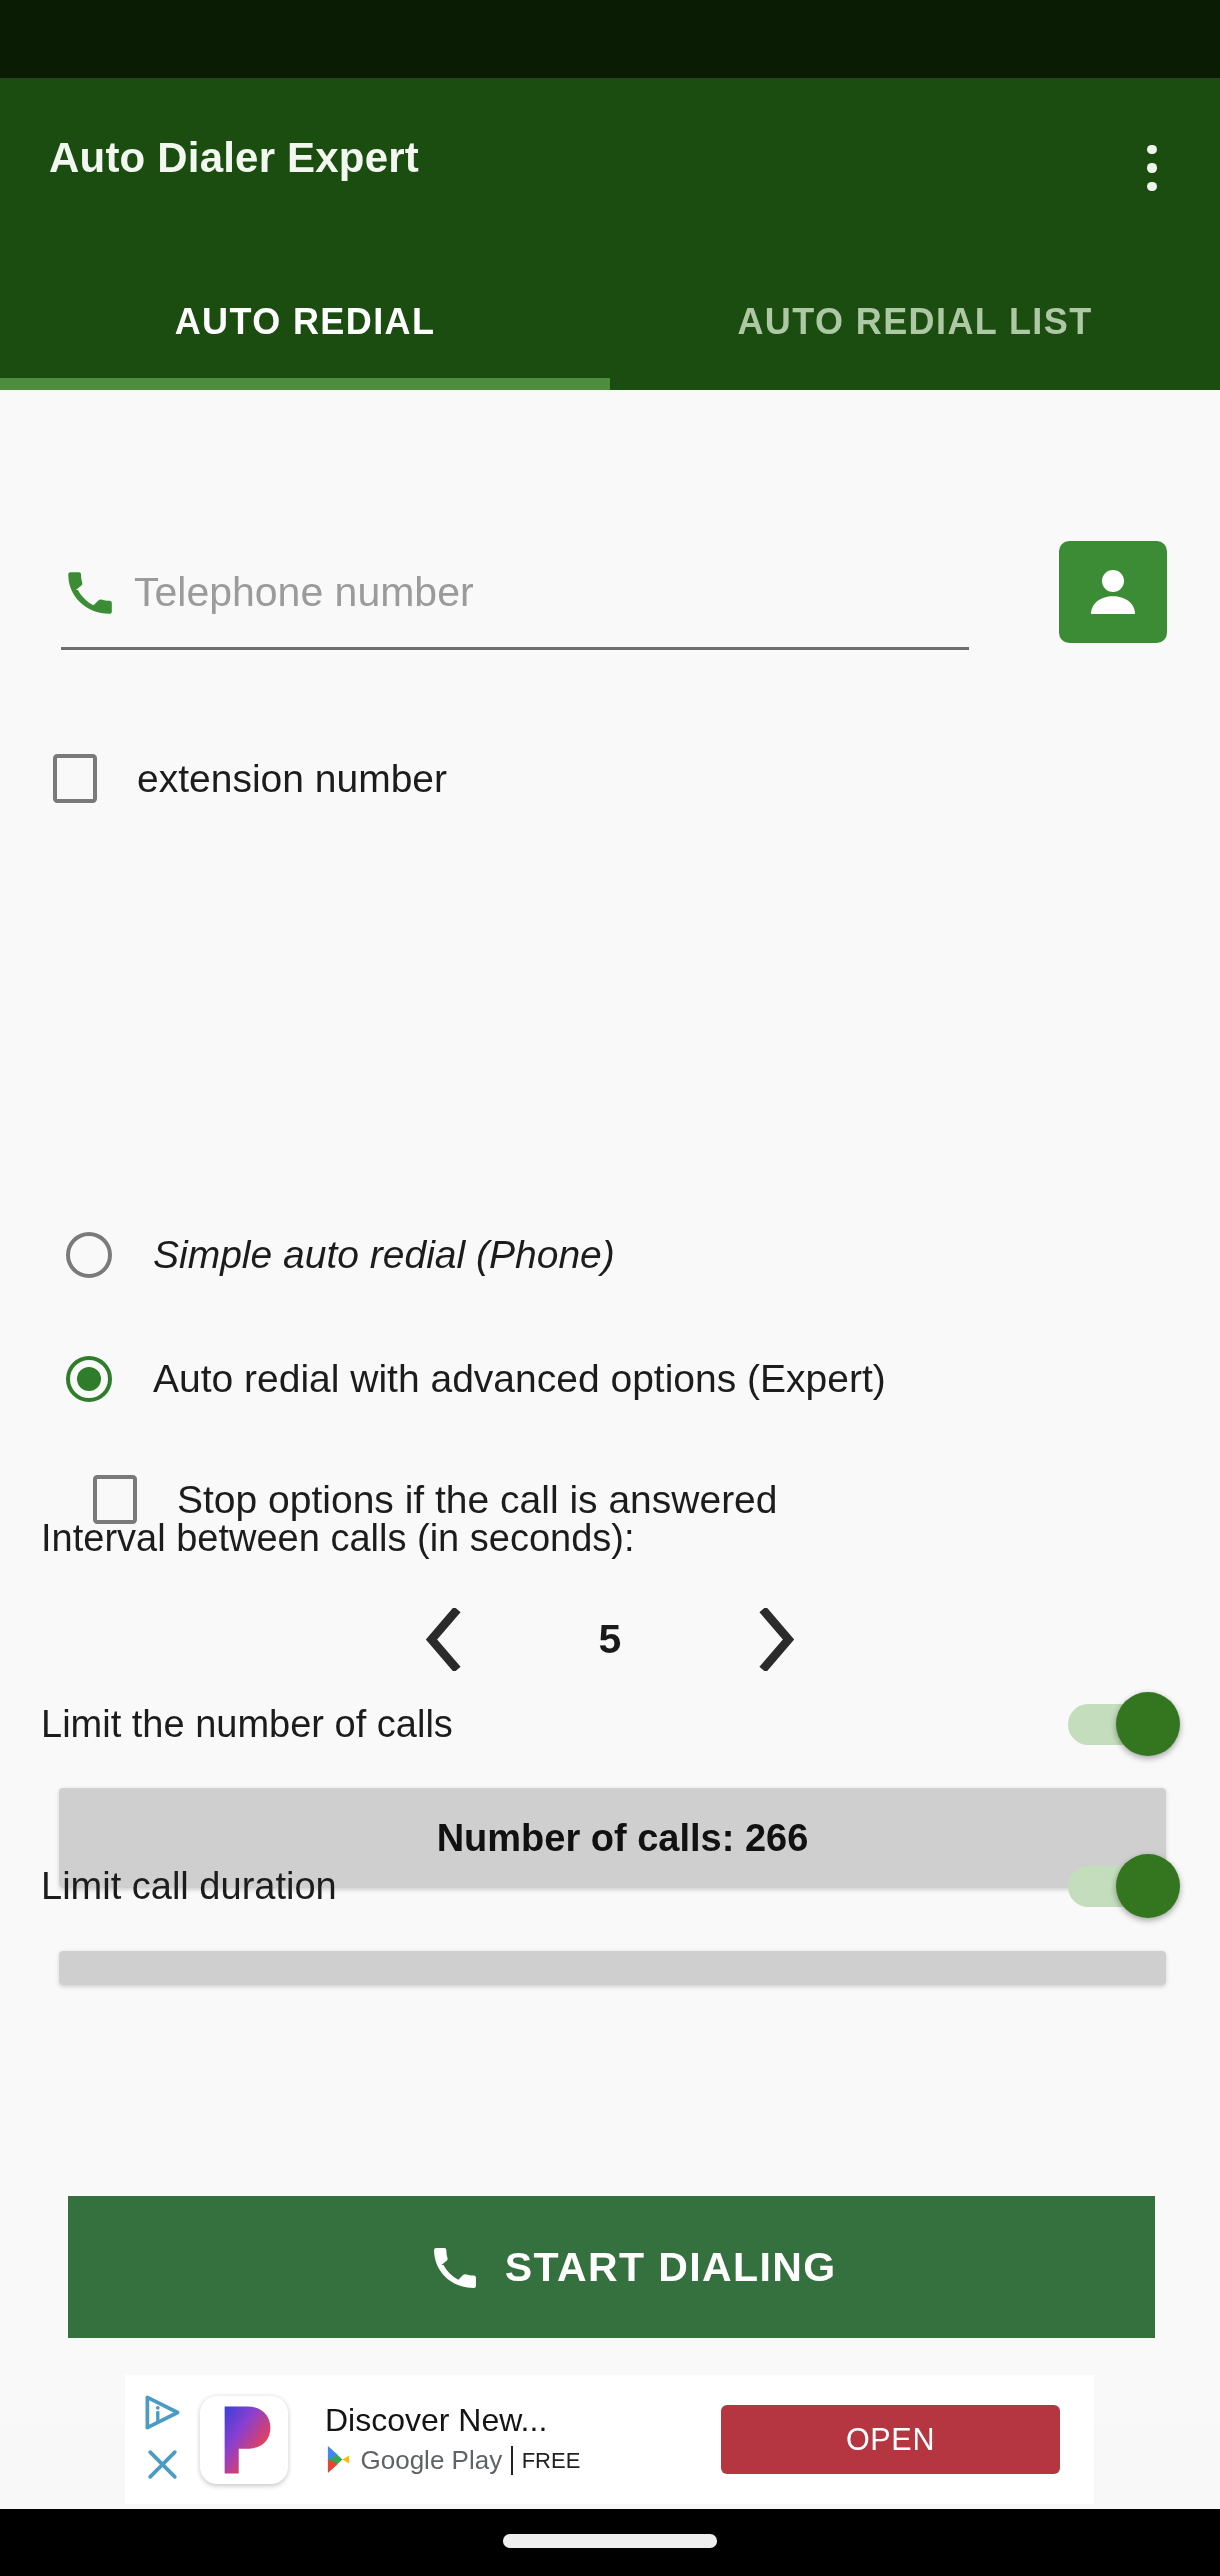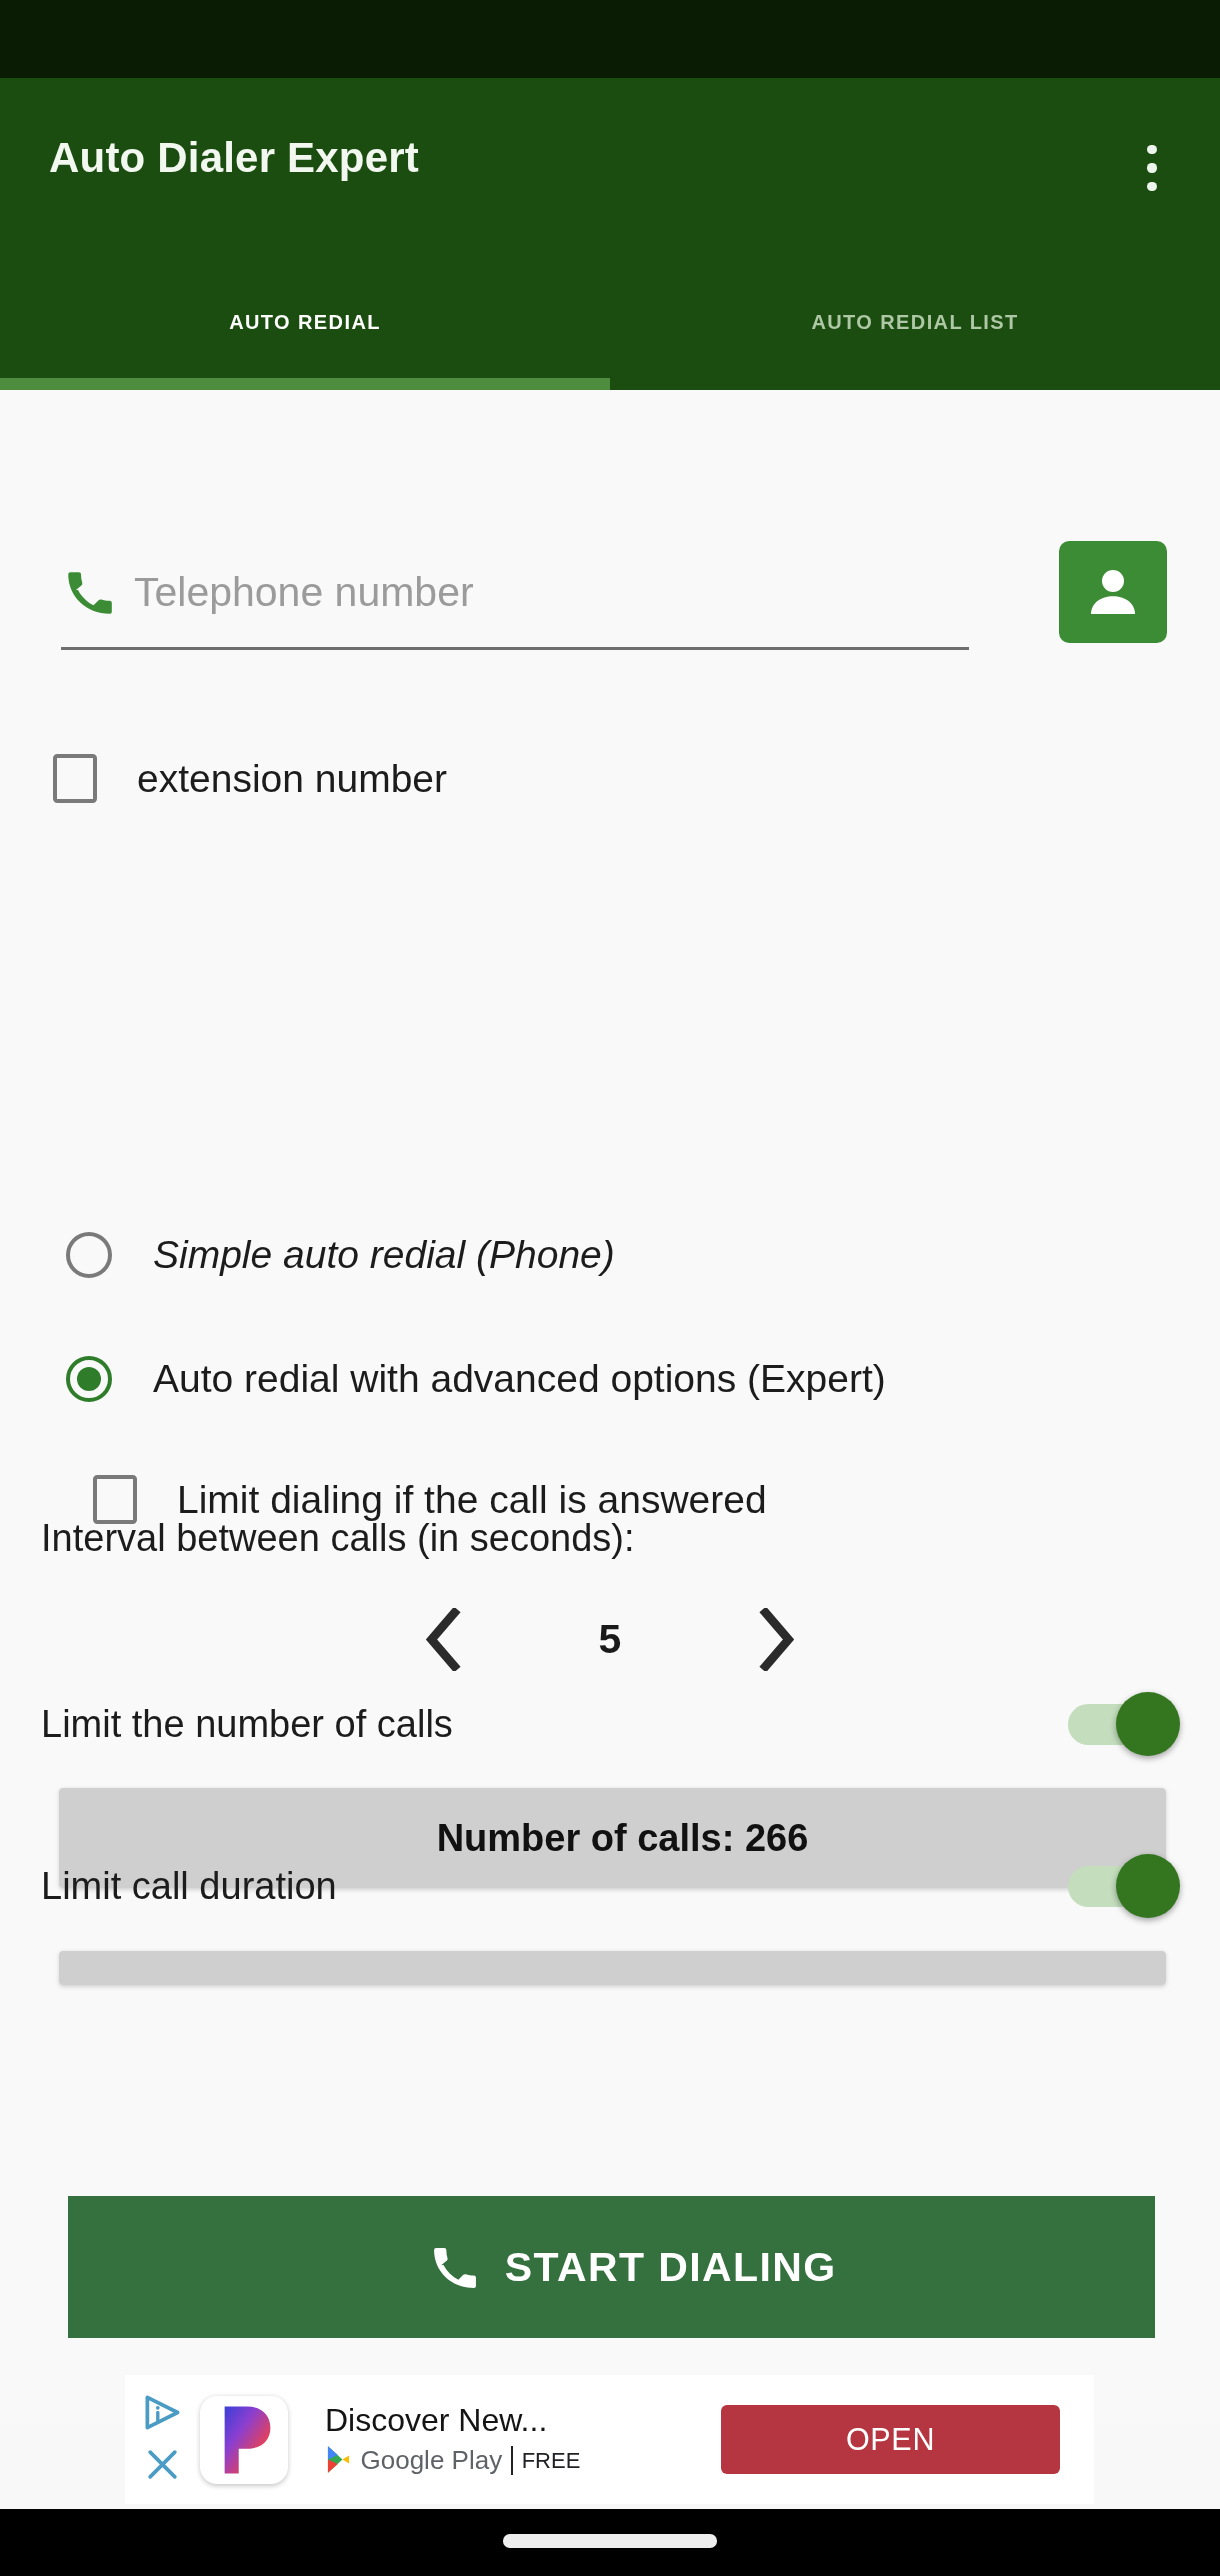--- a/index.html
+++ b/index.html
@@ -74,21 +74,21 @@
     width: 1220px;
     height: 136px;
     background: #1b4d10;
     display: flex;
   }
   .tab {
     flex: 1;
     display: flex;
     align-items: center;
     justify-content: center;
-    font-size: 20px;
+    font-size: 36px;
     font-weight: bold;
     letter-spacing: 1.4px;
     cursor: pointer;
     color: #aec7a4;
     white-space: nowrap;
   }
   .tab.active { color: #ffffff; }
   .tab-indicator {
     position: absolute;
     left: 0;
@@ -478,21 +478,21 @@
 
     <div class="row" style="left:66px; top:966px;">
       <span class="radio-outer checked">
         <span class="radio-dot"></span>
       </span>
       <span class="radio-label">Auto redial with advanced options (Expert)</span>
     </div>
 
     <div class="row" style="left:93px; top:1085px;">
       <span class="cb-box"></span>
-      <span class="cb-label">Limit dialing if the call is answered</span>
+      <span class="cb-label">Stop options if the call is answered</span>
     </div>
 
     <div class="section-label" style="left:41px; top:1127px;">Interval between calls (in seconds):</div>
 
     <div class="stepper">
       <span class="stepper-arrow">
         <svg width="46" height="63" viewBox="0 0 24 32">
           <path d="M18 2 L6 16 L18 30" stroke="#2b2b2b" stroke-width="4.5" fill="none" stroke-linecap="square" stroke-linejoin="miter"></path>
         </svg>
       </span>

